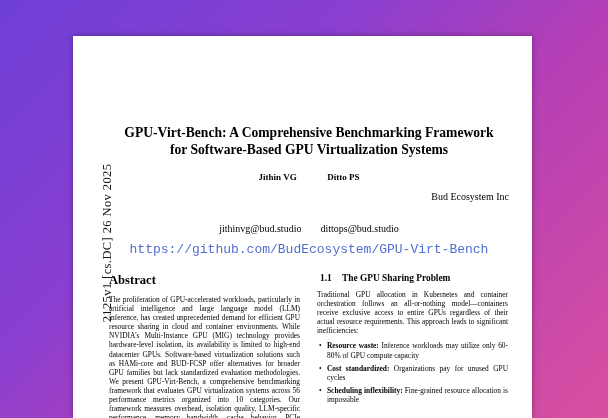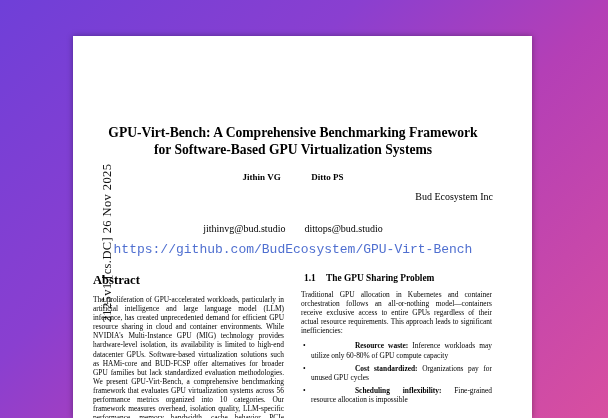--- a/index.html
+++ b/index.html
@@ -40,21 +40,21 @@
     font-family: "Liberation Serif", serif;
     font-size: 12.5px;
     letter-spacing: 0.4px;
     color: #111111;
     white-space: nowrap;
     text-align: center;
     line-height: 22px;
   }
   #content {
     position: absolute;
-    left: 20px;
+    left: 36px;
     top: 0;
     width: 400px;
     height: 284px;
   }
   .title {
     margin-top: 88px;
     text-align: center;
     font-weight: bold;
     font-size: 13.6px;
     line-height: 17px;
@@ -127,21 +127,21 @@
     margin-bottom: 4px;
     color: #000;
     text-align: justify;
   }
   ul.bullets li::before {
     content: "\2022";
     position: absolute;
     left: -8px;
     top: 0;
   }
-  ul.bullets li b { font-weight: bold; margin-left: 44px; }
+  ul.bullets li b { font-weight: bold; }
 </style>
 </head>
 <body>
 
 <div id="backdrop"></div>
 
 <div id="page">
 
   <div id="arxiv-stamp">2125v1  [cs.DC]  26 Nov 2025</div>
 

